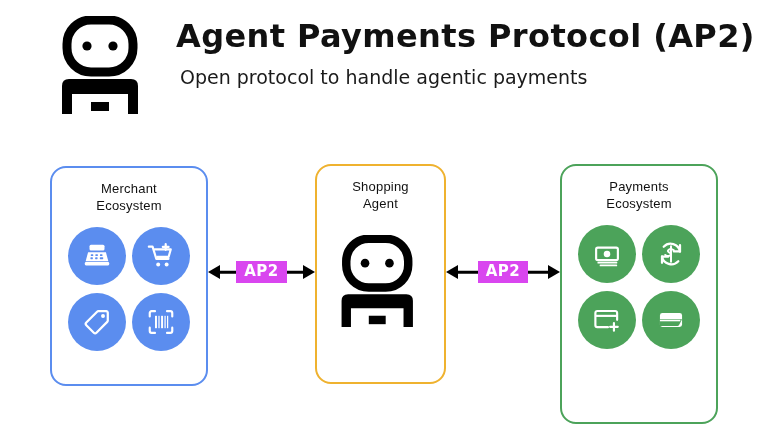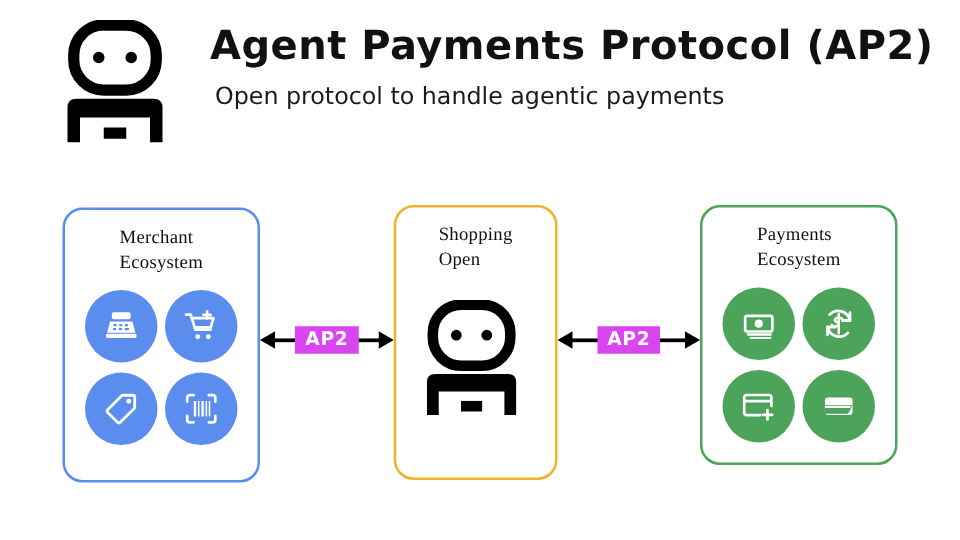--- a/index.html
+++ b/index.html
@@ -12,21 +12,21 @@
     height: 432px;
     position: relative;
     overflow: hidden;
     font-family: "DejaVu Sans", sans-serif;
     color: #111111;
   }
 
   
   .header {
     position: absolute;
-    left: 4px;
+    left: 12px;
     top: 0;
     width: 608px;
     height: 130px;
     display: flex;
     align-items: flex-start;
     justify-content: flex-start;
   }
   .brand-logo {
     position: absolute;
     left: 44px;
@@ -81,28 +81,28 @@
   .panel-agent {
     left: 315px;
     top: 164px;
     width: 131px;
     height: 220px;
   }
   .panel-payments {
     left: 560px;
     top: 164px;
     width: 158px;
-    height: 208px;
+    height: 260px;
   }
   .panel-title {
-    font-family: Liberation Serif, serif;
-    font-size: 15px;
+    font-family: Liberation Sans, sans-serif;
+    font-size: 13px;
     font-weight: 400;
     color: #111111;
-    text-align: left;
+    text-align: center;
     line-height: 1.3;
     margin-top: 13px;
     letter-spacing: 0.2px;
   }
 
   
   .icon-grid {
     margin-top: 12px;
     display: grid;
     grid-template-columns: repeat(2, 58px);
@@ -259,21 +259,21 @@
   <div class="conn-line"></div>
   <span class="arrow-head arrow-left"></span>
   <span class="arrow-head arrow-right"></span>
   <span class="conn-label">AP2</span>
 </div>
 
 <div class="panel panel-agent" style="border-color:#EFB22F;">
 
   <div class="panel-title">
     <span>Shopping</span><br>
-    <span>Open</span>
+    <span>Agent</span>
   </div>
 
   <div class="agent-robot">
     <svg viewBox="0 0 96 98" width="92" height="92" aria-hidden="true">
       <rect x="11" y="4" width="66" height="52" rx="24" ry="24" fill="none" stroke="#000000" stroke-width="9"></rect>
       <circle cx="31" cy="30" r="4.6" fill="#000000"></circle>
       <circle cx="57" cy="30" r="4.6" fill="#000000"></circle>
       <path d="M6 70 Q6 63 13 63 L75 63 Q82 63 82 70 L82 98 L72 98 L72 78 L16 78 L16 98 L6 98 Z" fill="#000000"></path>
       <rect x="35" y="86" width="18" height="9" fill="#000000"></rect>
     </svg>

